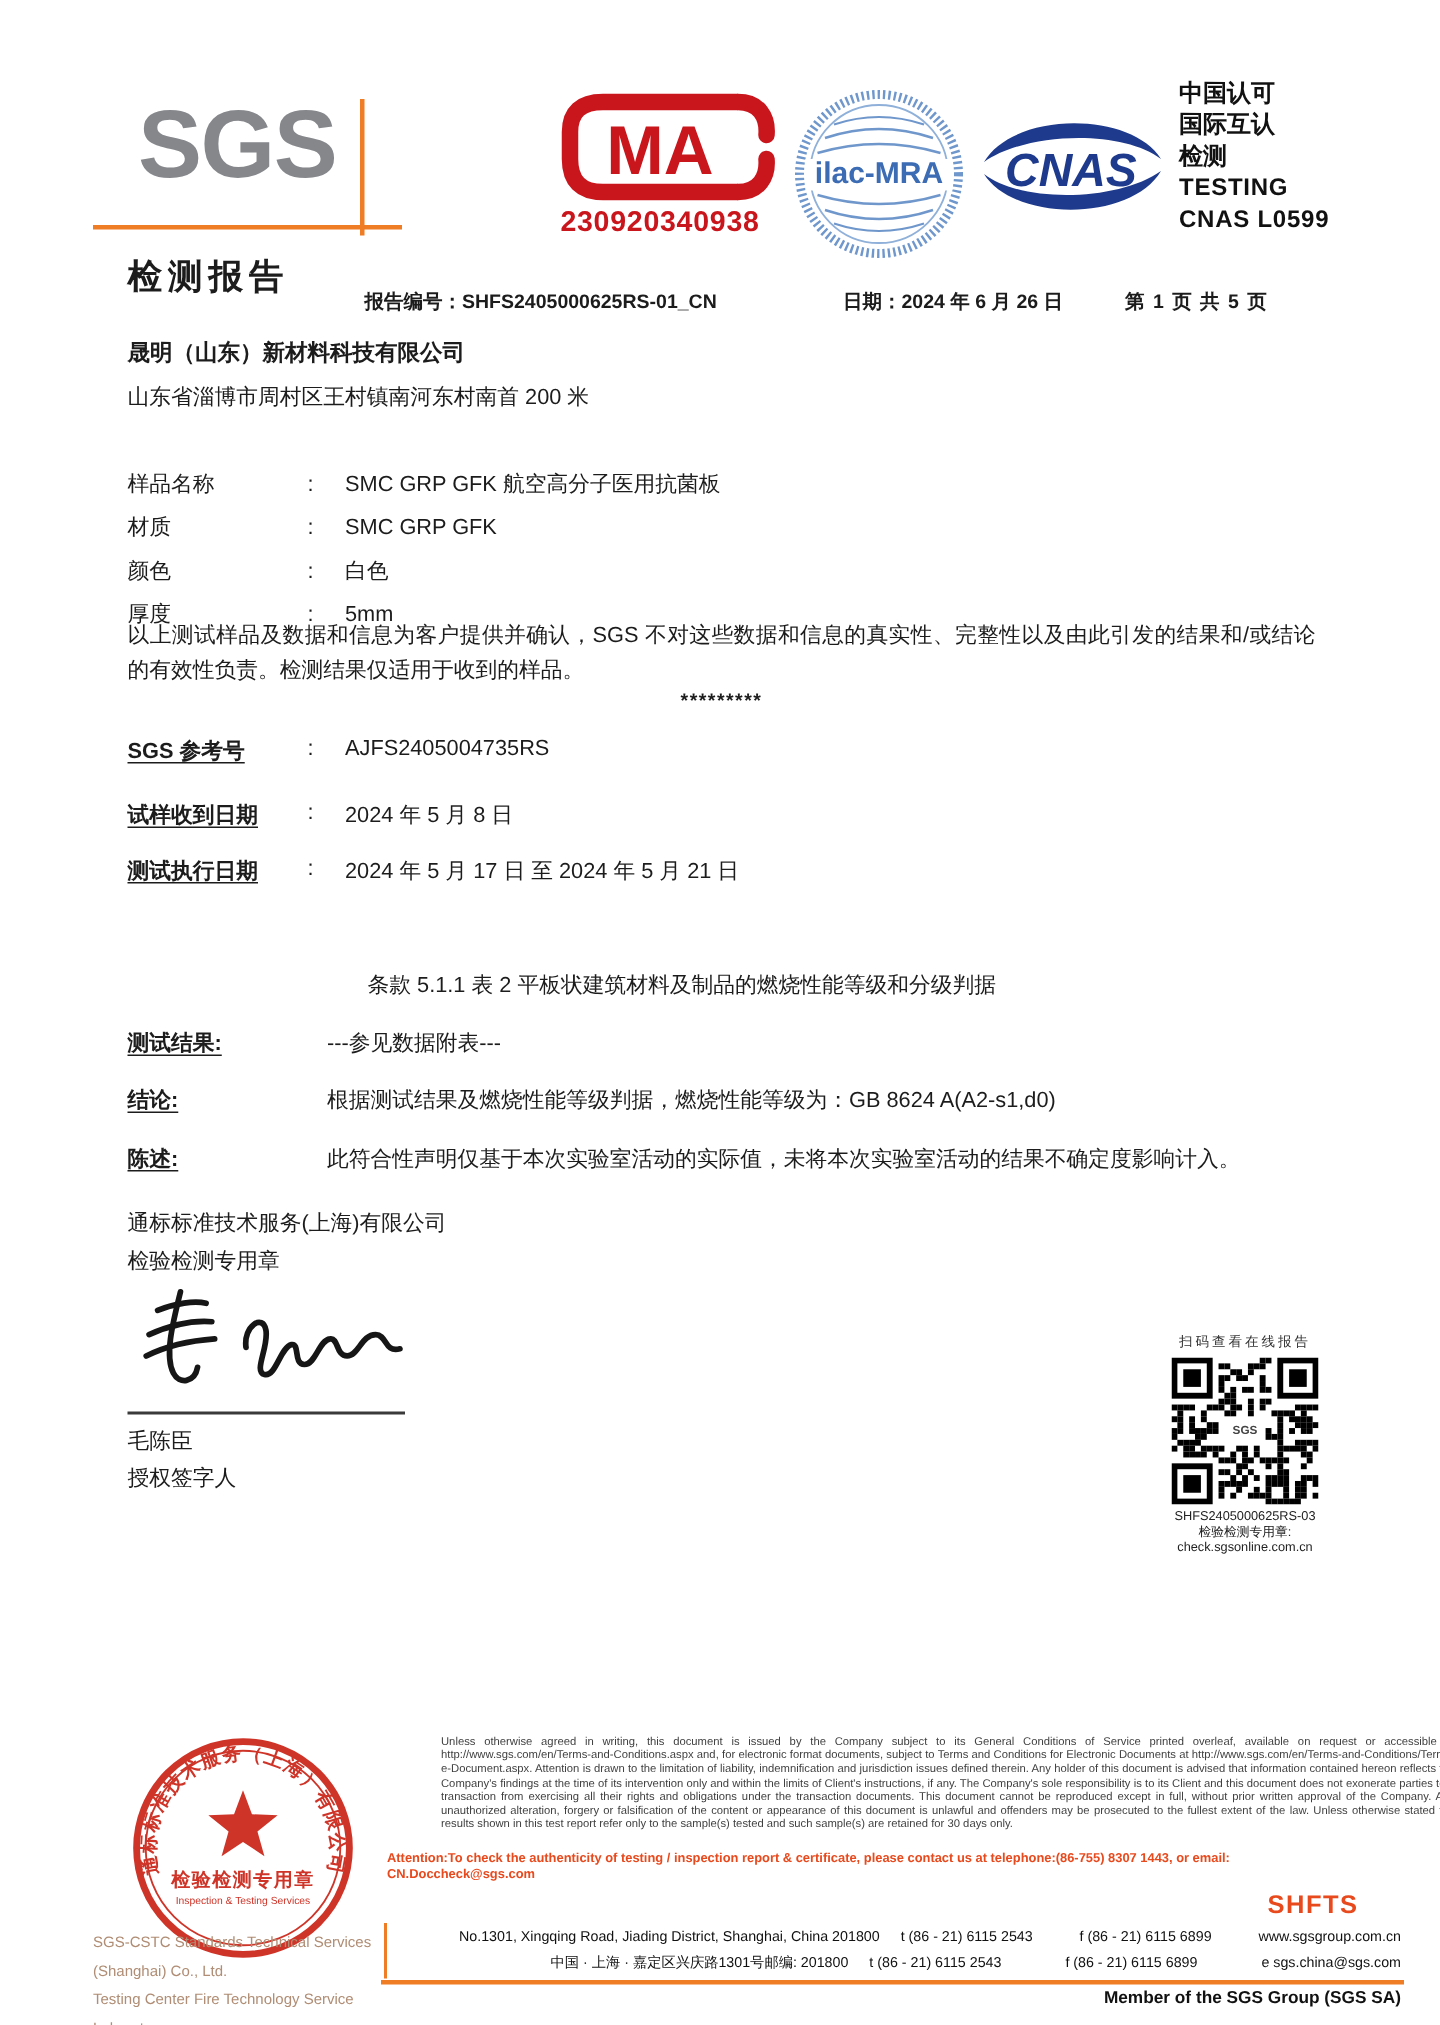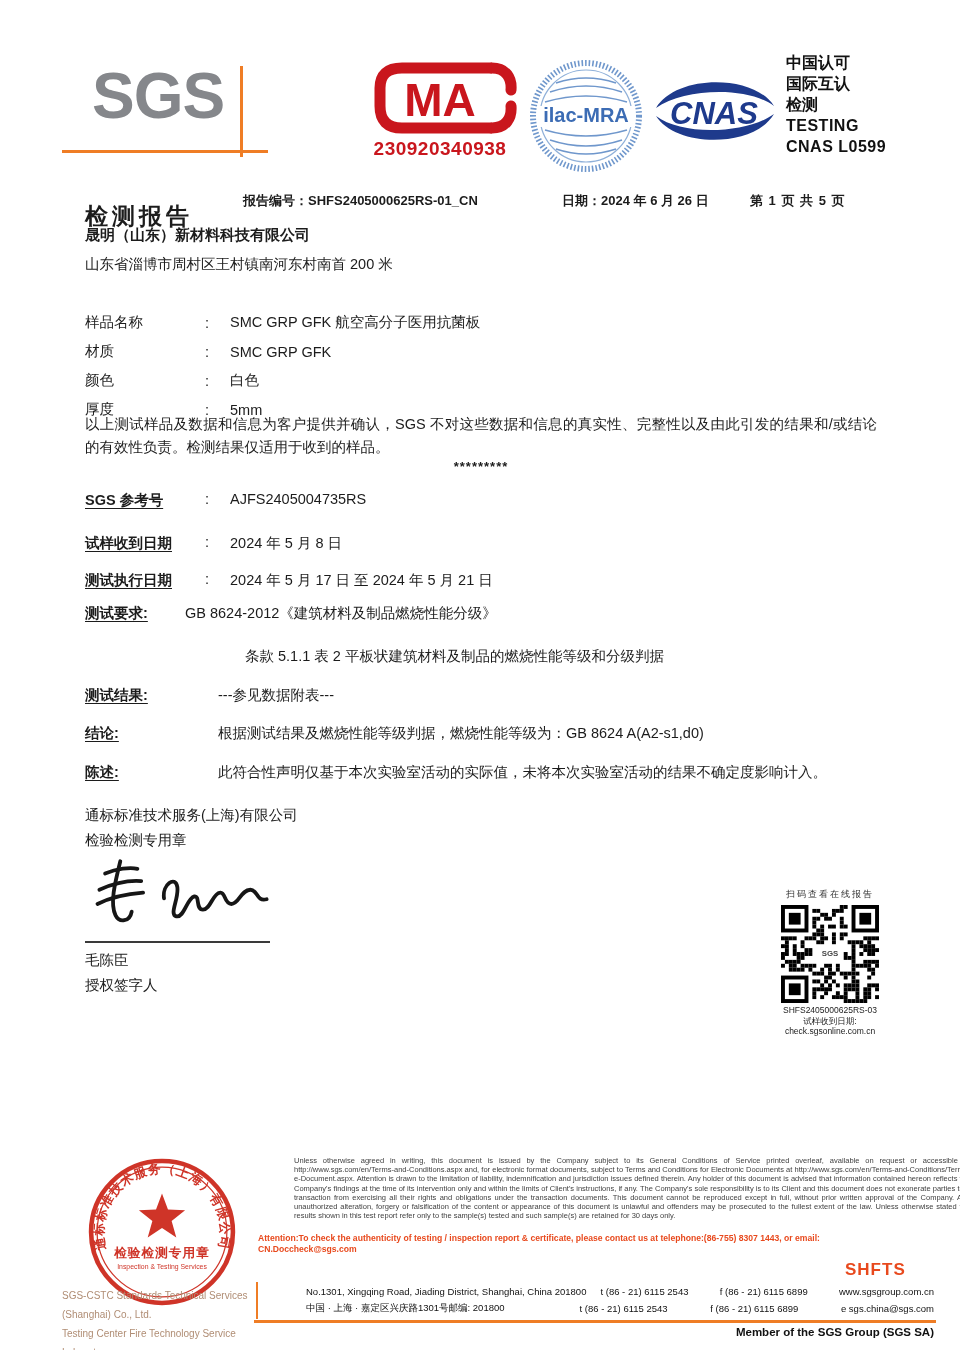--- a/index.html
+++ b/index.html
@@ -18,21 +18,21 @@
   .sgs-vline { left:240px; top:66px; width:3px; height:91px; background:#ef7d25; }
   .cma-box { left:366px; top:58px; }
   .cma-number { left:362px; top:138px; width:156px; text-align:center;
                 font-size:19px; font-weight:bold; color:#c9161d; letter-spacing:0.5px; }
   .ilac-box { left:528px; top:58px; }
   .cnas-box { left:650px; top:70px; }
   .accred { left:786px; top:52px; font-size:16px; font-weight:bold; line-height:21px; color:#111; }
   .accred .lat { letter-spacing:0.5px; }
 
   
-  .doc-title { left:85px; top:201px; font-size:23px; font-weight:bold; letter-spacing:4px; }
+  .doc-title { left:85px; top:169px; font-size:23px; font-weight:bold; letter-spacing:4px; }
   .tb { font-size:13px; font-weight:bold; white-space:nowrap; }
   .tb-repno { left:243px; top:192px; }
   .tb-date  { left:562px; top:192px; }
   .tb-page  { left:750px; top:192px; letter-spacing:1px; }
 
   
   .client-name { left:85px; top:226px; font-size:15px; font-weight:bold; }
   .client-addr { left:85px; top:255px; font-size:14.5px; }
 
   
@@ -71,21 +71,21 @@
   
   .stamp-svg { left:86px; top:1156px; }
   .footer-co { left:62px; top:1286px; width:215px; font-size:10px; line-height:19px; color:#b08d74; }
   .legal { left:258px; top:1156px; width:676px; font-size:7.5px; line-height:9.2px;
            color:#3f3f3f; text-align:justify;margin-left:36px; }
   .attention { left:258px; top:1233px; width:600px; font-size:8.6px; line-height:11px;
                font-weight:bold; color:#e8491d; }
   .shfts { left:845px; top:1260px; font-size:17px; font-weight:bold; color:#e8491d; letter-spacing:1px; }
   .addr-block { left:262px; top:1283px; width:672px; font-size:9.5px; color:#111; }
   .addr-row { display:flex; height:17px; align-items:center; white-space:nowrap; }
-  .addr-c1 { width:352px; display:flex; justify-content:flex-start; padding-right:14px;padding-left:44px; }
+  .addr-c1 { width:352px; display:flex; justify-content:flex-end; padding-right:14px;padding-left:44px; }
   .addr-c2 { width:148px; }
   .addr-c3 { width:148px; }
   .addr-c4 { flex:1; }
   .v-orange { left:256px; top:1282px; width:2px; height:37px; background:#ef7d25; }
   .h-orange { left:254px; top:1320px; width:682px; height:3px; background:#ef7d25; }
   .member { left:598px; top:1326px; width:336px; text-align:right; font-size:11.5px; font-weight:bold; color:#111; }
 </style>
 </head>
 <body>
 
@@ -176,24 +176,20 @@
   </div>
   <div class="rrow" style="top:534px">
     <span class="rlabel">试样收到日期</span>
     <span class="rcolon-a">:</span>
     <span class="rvalue-a">2024 年 5 月 8 日</span>
   </div>
   <div class="rrow" style="top:571px">
     <span class="rlabel">测试执行日期</span>
     <span class="rcolon-a">:</span>
     <span class="rvalue-a">2024 年 5 月 17 日 至 2024 年 5 月 21 日</span>
-  </div>
-  <div class="rrow" style="top:604px">
-    <span class="rlabel">测试要求:</span>
-    <span class="rvalue-b">GB 8624-2012《建筑材料及制品燃烧性能分级》</span>
   </div>
   <div class="abs clause-line">条款 5.1.1 表 2 平板状建筑材料及制品的燃烧性能等级和分级判据</div>
   <div class="rrow" style="top:686px">
     <span class="rlabel">测试结果:</span>
     <span class="rvalue-c">---参见数据附表---</span>
   </div>
   <div class="rrow" style="top:724px">
     <span class="rlabel">结论:</span>
     <span class="rvalue-c">根据测试结果及燃烧性能等级判据，燃烧性能等级为：GB 8624 A(A2-s1,d0)</span>
   </div>
@@ -428,21 +424,21 @@
           <rect x="76" y="4" width="20" height="20" fill="#fff"></rect>
           <rect x="80" y="8" width="12" height="12"></rect>
         <rect x="0" y="72" width="28" height="28"></rect>
           <rect x="4" y="76" width="20" height="20" fill="#fff"></rect>
           <rect x="8" y="80" width="12" height="12"></rect>
       </g>
       <rect x="38" y="42" width="24" height="14" fill="#ffffff"></rect>
       <text x="50" y="52" text-anchor="middle" font-family="Liberation Sans, sans-serif" font-size="8" font-weight="bold" fill="#444">SGS</text>
     </svg>
     <div class="qr-small">SHFS2405000625RS-03</div>
-    <div class="qr-small">试样收到日期:</div>
+    <div class="qr-small">检验检测专用章:</div>
     <div class="qr-small">check.sgsonline.com.cn</div>
   </div>
 
   <div class="abs stamp-svg">
     <svg width="152" height="152" viewBox="0 0 150 150">
       <defs>
         <path id="ringPath" d="M 20.5,94.8 A 58,58 0 1 1 129.5,94.8" fill="none"></path>
       </defs>
       <circle cx="75" cy="75" r="70" fill="none" stroke="#cf3428" stroke-width="4.5"></circle>
       <circle cx="75" cy="75" r="64" fill="none" stroke="#cf3428" stroke-width="1.2"></circle>

